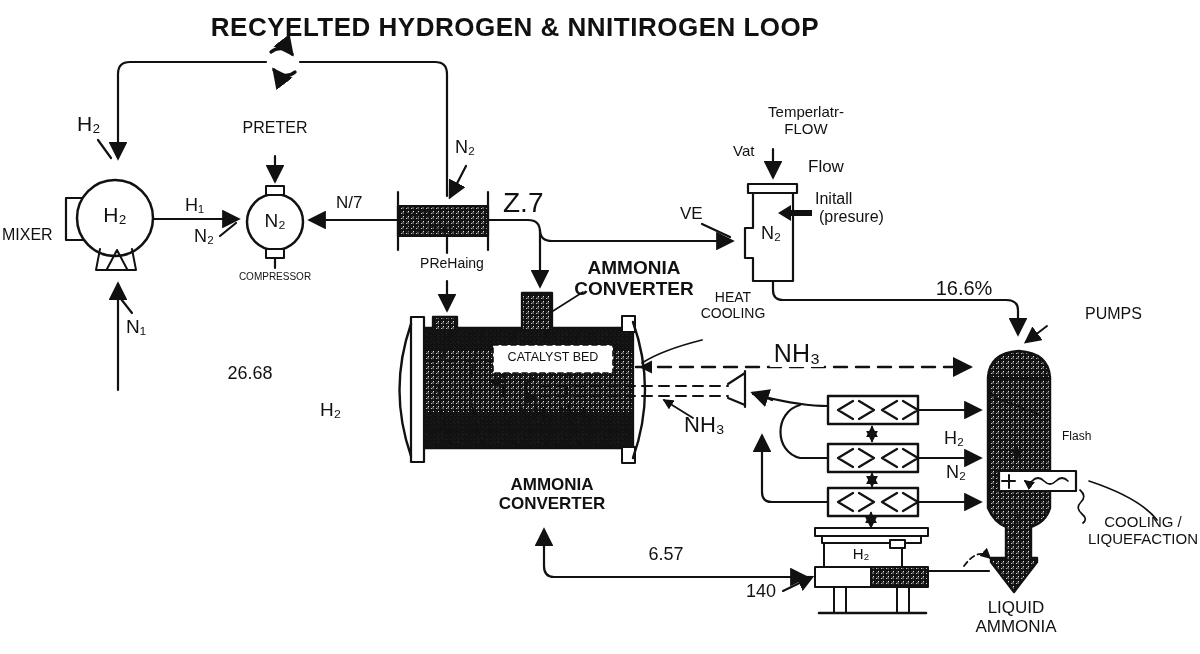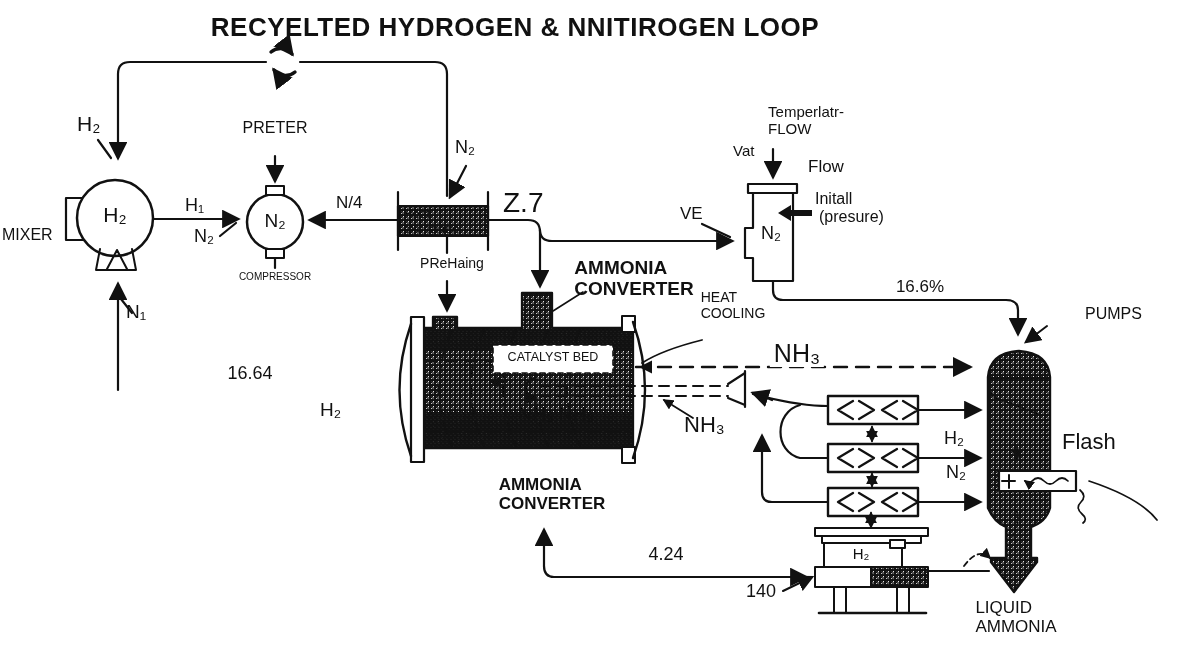--- a/index.html
+++ b/index.html
@@ -1,20 +1,20 @@
 <!DOCTYPE html>
 <html><head>
 <meta charset="utf-8">
 <style>
   html,body{margin:0;padding:0;background:#fff;}
   #stage{position:relative;width:1200px;height:654px;background:#ffffff;
          font-family:"Liberation Sans", sans-serif;color:#111;overflow:hidden;}
   #pipes{position:absolute;left:0;top:0;z-index:1;}
   .lbl{position:absolute;z-index:2;white-space:nowrap;color:#111;line-height:1.12;}
-  .c{transform:translateX(-50%);text-align:left;}
+  .c{transform:translateX(-50%);text-align:center;}
   .b{font-weight:bold;}
   .bg{background:#fff;padding:0 4px;}
 </style>
 </head>
 <body>
 
 <div id="stage">
 
 <svg id="pipes" width="1200" height="654" viewBox="0 0 1200 654" fill="none" stroke="#111" stroke-width="2.2" stroke-linecap="round" stroke-linejoin="round">
   <defs>
@@ -195,35 +195,35 @@
   </g>
 </svg>
 
 <div class="lbl b c" style="left:515px;top:13px;font-size:26px;letter-spacing:.5px">RECYELTED HYDROGEN &amp; NNITIROGEN LOOP</div>
 
 <div class="lbl" style="left:77px;top:112px;font-size:21px">H₂</div>
 <div class="lbl" style="left:2px;top:226px;font-size:16px">MIXER</div>
 <div class="lbl c" style="left:115px;top:203px;font-size:21px">H₂</div>
 <div class="lbl" style="left:185px;top:195px;font-size:18px">H₁</div>
 <div class="lbl" style="left:194px;top:226px;font-size:18px">N₂</div>
-<div class="lbl" style="left:126px;top:301px;font-size:19px">N₁</div>
+<div class="lbl" style="left:126px;top:316px;font-size:19px">N₁</div>
 <div class="lbl c" style="left:275px;top:119px;font-size:16px">PRETER</div>
 <div class="lbl c" style="left:275px;top:210px;font-size:19px">N₂</div>
 <div class="lbl c" style="left:275px;top:271px;font-size:10px">COMPRESSOR</div>
-<div class="lbl" style="left:336px;top:193px;font-size:17px">N/4</div>
+<div class="lbl" style="left:336px;top:193px;font-size:17px">N/7</div>
 <div class="lbl" style="left:455px;top:137px;font-size:18px">N₂</div>
 
 <div class="lbl" style="left:403px;top:207px;font-size:13px">
   <div>Heat</div>
   <div>exchange</div>
 </div>
 <div class="lbl c" style="left:452px;top:256px;font-size:14px">PReHaing</div>
 <div class="lbl" style="left:503px;top:187px;font-size:28px">Z.7</div>
 
-<div class="lbl c" style="left:250px;top:363px;font-size:18px">16.64</div>
+<div class="lbl c" style="left:250px;top:363px;font-size:18px">26.68</div>
 <div class="lbl" style="left:320px;top:399px;font-size:19px">H₂</div>
 
 <div class="lbl b c" style="left:634px;top:257px;font-size:19px">
   <div>AMMONIA</div>
   <div>CONVERTER</div>
 </div>
 <div class="lbl c" style="left:553px;top:350px;font-size:12.5px">CATALYST BED</div>
 <div class="lbl c" style="left:556px;top:403px;font-size:19px">NH₃ NH₃</div>
 <div class="lbl b c" style="left:552px;top:475px;font-size:17px">
   <div>AMMONIA</div>
@@ -240,29 +240,33 @@
 <div class="lbl" style="left:815px;top:190px;font-size:16px">
   <div>Initall</div>
   <div style="padding-left:4px">(presure)</div>
 </div>
 <div class="lbl c" style="left:771px;top:223px;font-size:18px">N₂</div>
 <div class="lbl c" style="left:733px;top:290px;font-size:14px">
   <div>HEAT</div>
   <div>COOLING</div>
 </div>
 
-<div class="lbl c" style="left:920px;top:277px;font-size:17px">16.6%</div>
+<div class="lbl c" style="left:964px;top:277px;font-size:20px">16.6%</div>
 <div class="lbl" style="left:1085px;top:305px;font-size:16px">PUMPS</div>
 <div class="lbl c bg" style="left:797px;top:339px;font-size:25px">NH₃</div>
 <div class="lbl" style="left:684px;top:413px;font-size:22px">NH₃</div>
 <div class="lbl" style="left:944px;top:428px;font-size:18px">H₂</div>
 <div class="lbl" style="left:946px;top:462px;font-size:18px">N₂</div>
-<div class="lbl" style="left:1062px;top:430px;font-size:22px">Flash</div>
+<div class="lbl" style="left:1062px;top:430px;font-size:12px">Flash</div>
+<div class="lbl c" style="left:1143px;top:514px;font-size:15px">
+  <div>COOLING /</div>
+  <div>LIQUEFACTION</div>
+</div>
 <div class="lbl c" style="left:1016px;top:598px;font-size:17px">
   <div>LIQUID</div>
   <div>AMMONIA</div>
 </div>
 
-<div class="lbl c" style="left:666px;top:544px;font-size:18px">4.24</div>
+<div class="lbl c" style="left:666px;top:544px;font-size:18px">6.57</div>
 <div class="lbl" style="left:746px;top:581px;font-size:18px">140</div>
 <div class="lbl c" style="left:861px;top:546px;font-size:15px">H₂</div>
 
 </div>
 
 </body></html>

